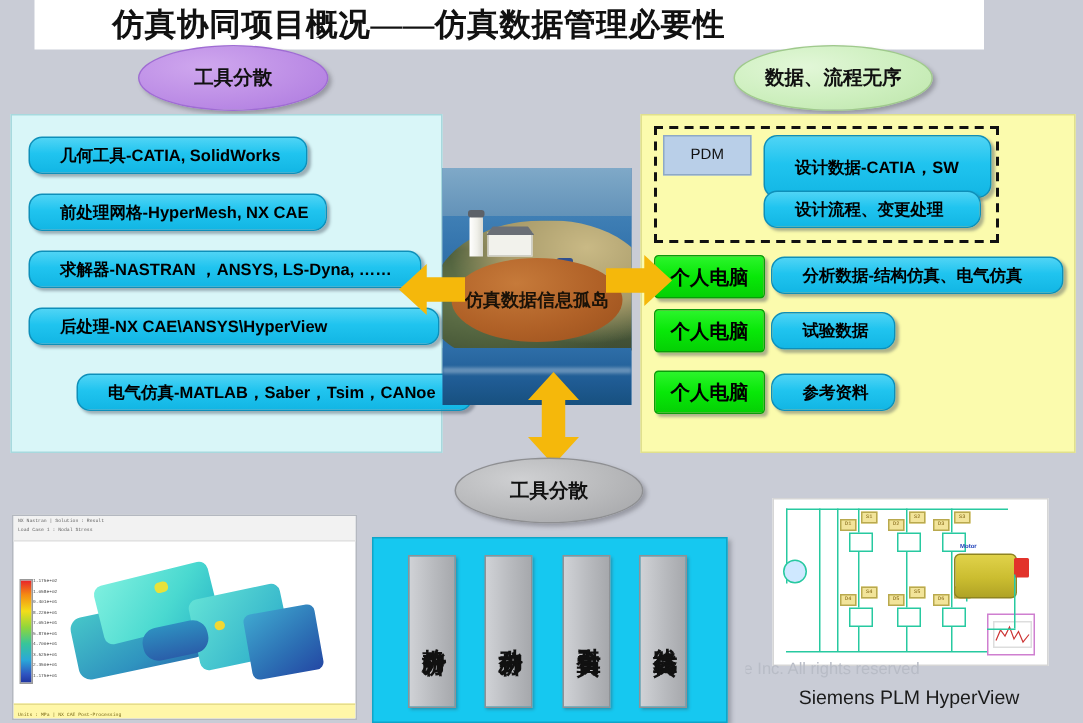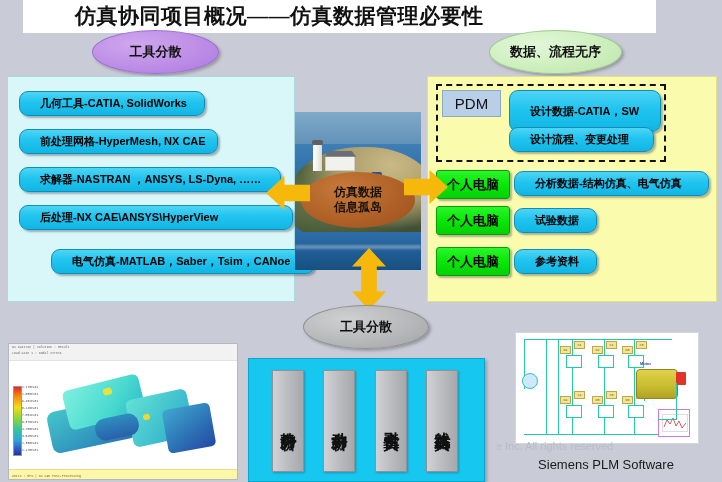--- a/index.html
+++ b/index.html
@@ -75,21 +75,21 @@
   }
   .dashed-group{
     position:absolute;left:8px;top:7px;width:230px;height:78px;
     border:2px dashed #111;box-sizing:border-box;
   }
   .pdm-box{
     position:absolute;left:14px;top:13px;width:57px;height:25px;
     background:#b9cfe8;border:1px solid #8ea9c6;
     display:flex;align-items:center;justify-content:center;
     font-family:"Liberation Sans","DejaVu Sans",sans-serif;
-    font-size:15px;color:#111;
+    font-size:10px;color:#111;
   }
   .chip.r0{left:81px;top:13px;width:152px;height:42px;}
   .chip.r1{left:81px;top:50px;width:145px;height:25px;}
   .chip.r2{left:86px;top:94px;width:195px;height:25px;}
   .chip.r3{left:86px;top:131px;width:83px;height:25px;}
   .chip.r4{left:86px;top:172px;width:83px;height:25px;}
   .pcbox{
     position:absolute;left:8px;width:72px;height:27px;
     background:linear-gradient(180deg,#2bf52b 0%,#08e808 50%,#05d005 100%);
     border:1px solid #0a9c0a;border-radius:3px;
@@ -130,21 +130,21 @@
     background:#f2f2ec;border:1px solid #cfcfc6;}
   .house:after{content:"";position:absolute;left:-2px;top:-5px;
     width:32px;height:6px;background:#6a6f76;
     clip-path:polygon(0 100%,14% 0,86% 0,100% 100%);}
   .car{position:absolute;left:60%;top:38%;width:11px;height:5px;
     background:#2f4f8f;border-radius:2px;}
   .isl-oval{
     position:absolute;left:6px;top:60px;width:114px;height:56px;
     border-radius:50%;
     background:radial-gradient(ellipse at 38% 30%, #c67a3a 0%, #b06127 55%, #994f1c 100%);
-    display:flex;flex-direction:column;align-items:center;justify-content:center;
+    display:flex;flex-direction:row;align-items:center;justify-content:center;
     font-family:"Liberation Serif","DejaVu Serif",serif;
     font-size:12px;font-weight:bold;color:#1a1208;line-height:15px;
   }
 
   
   .arrow{position:absolute;}
   .arrow-left{
     left:266px;top:176px;width:44px;height:34px;
     background:#f5b80b;
     clip-path:polygon(0 50%,42% 0,42% 26%,100% 26%,100% 74%,42% 74%,42% 100%);
@@ -418,16 +418,16 @@
         <div class="scope-in">
           <svg class="scope-wave" viewBox="0 0 24 16" preserveAspectRatio="none">
             <polyline points="1,12 4,5 7,9 10,3 13,11 16,6 19,13 23,8" fill="none" stroke="#cc3333" stroke-width="0.8"></polyline>
           </svg>
         </div>
       </div>
       <div class="wire" style="left:160px;top:50px;width:1px;height:36px;"></div>
       <div class="wire" style="left:142px;top:86px;width:19px;height:1px;"></div>
     </div>
     <div class="watermark">e Management Software Inc. All rights reserved</div>
-    <div class="siemens">Siemens PLM Software</div>
+    <div class="siemens">Siemens PLM HyperView</div>
   </div>
 
 </div>
 
 </body></html>

